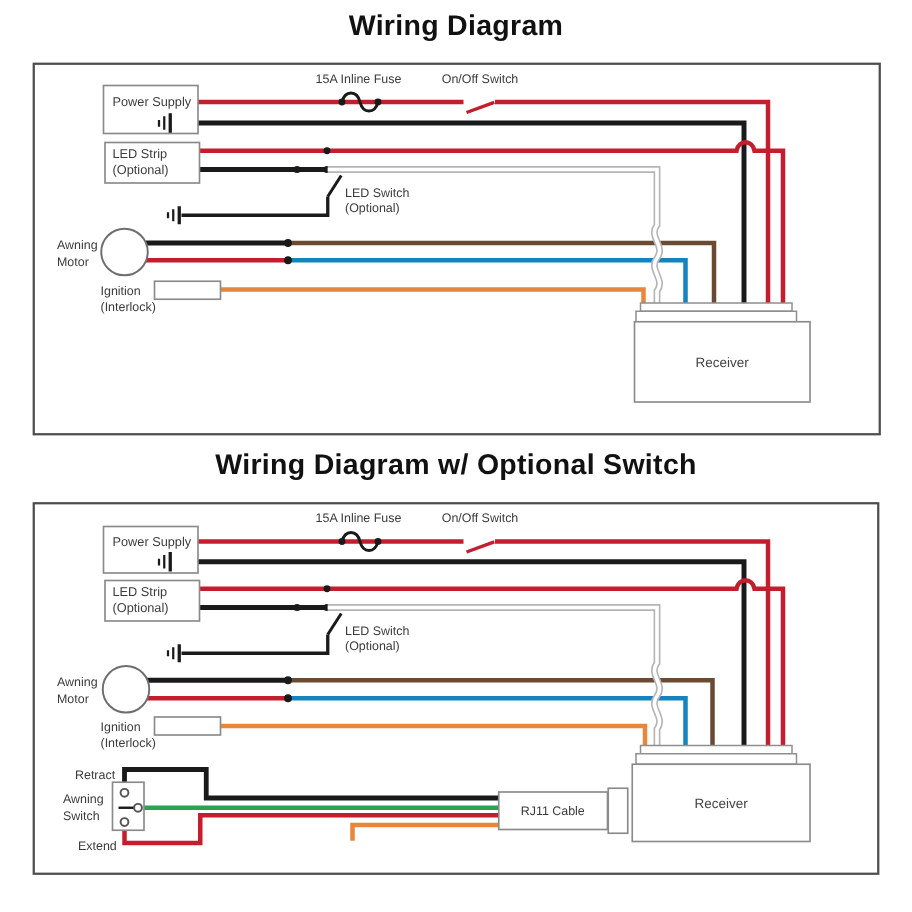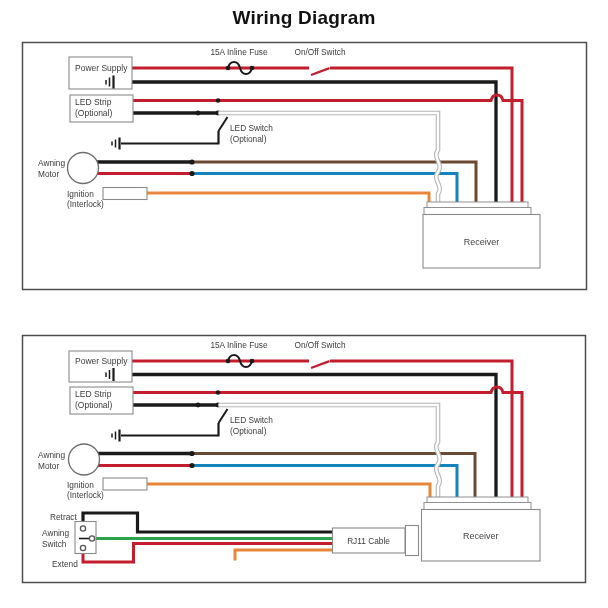--- a/index.html
+++ b/index.html
@@ -18,20 +18,21 @@
   .border{fill:none;stroke:#4d4d4d;stroke-width:1.5;}
   .bar{fill:#fff;stroke:#8f8f8f;stroke-width:1;}
   .term{fill:#fff;stroke:#555;stroke-width:1.3;}
 </style>
 </head>
 <body>
 
 <div class="page">
 
   <div class="title" id="title1">Wiring Diagram</div>
+  <div class="title" id="title2">Wiring Diagram w/ Optional Switch</div>
 
   <svg width="608" height="608" viewBox="0 0 608 608">
 
     <g>
       <rect class="border" x="22.5" y="42.5" width="564" height="247" stroke="#4D4D4D"></rect>
 
       <text class="lbl" x="239" y="55" text-anchor="middle">15A Inline Fuse</text>
       <text class="lbl" x="320" y="55" text-anchor="middle">On/Off Switch</text>
 
       <path d="M132,68 L309,68" stroke="#C41E2E" stroke-width="3" fill="none"></path>

